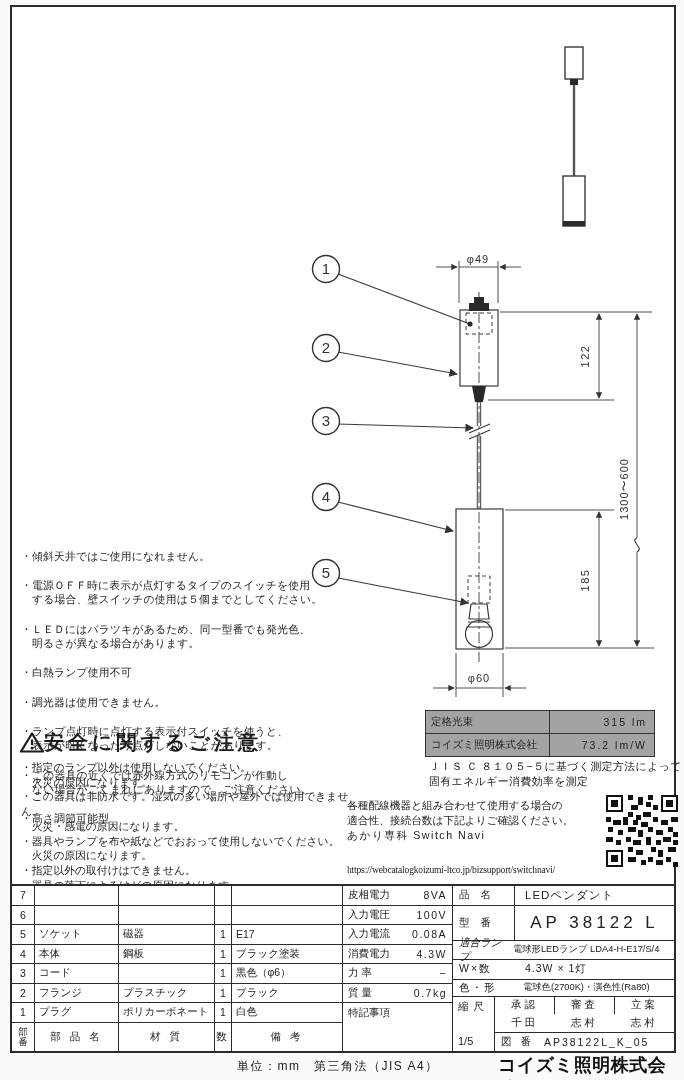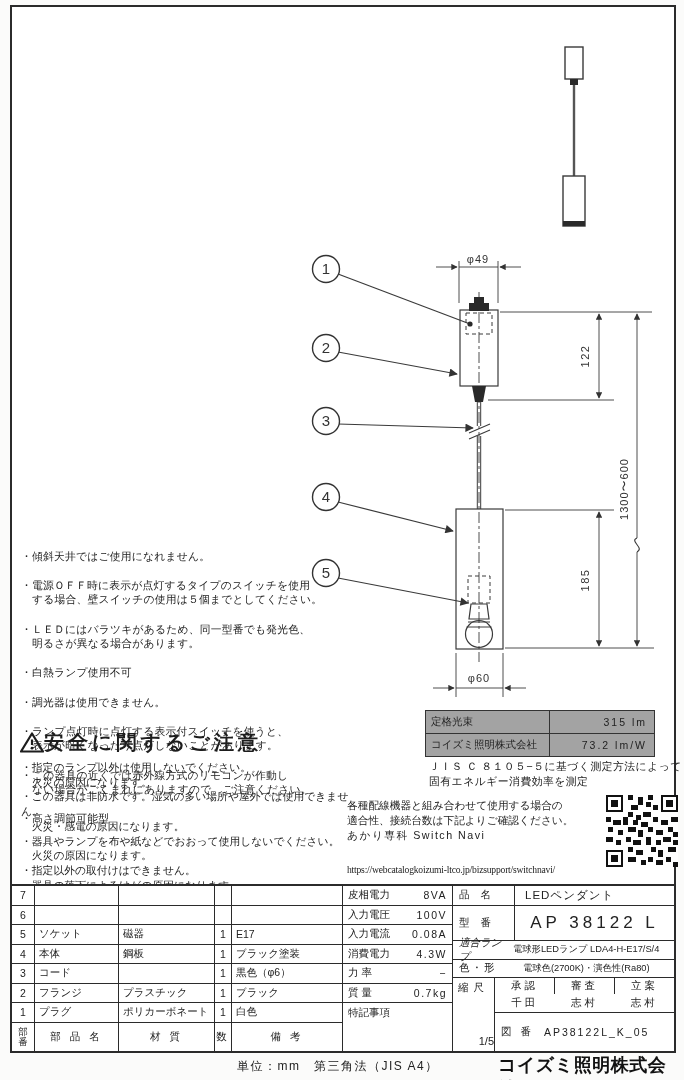--- a/index.html
+++ b/index.html
@@ -383,28 +383,32 @@
       <div class="tv" style="font-size:11.5px;letter-spacing:1px;">LEDペンダント</div>
     </div>
     <div class="tr" style="height:35px;">
       <div class="tl bord">型 番</div>
       <div class="tv tv-model">AP 38122 L</div>
     </div>
     <div class="tr" style="height:19.5px;">
       <div class="tl" style="width:58px;letter-spacing:0;font-style:italic;">適合ランプ</div>
       <div class="tv tv-small">電球形LEDランプ LDA4-H-E17/S/4</div>
     </div>
+    <div class="tr" style="height:19.5px;">
+      <div class="tl">W×数</div>
+      <div class="tv" style="letter-spacing:1px;">4.3W × 1灯</div>
+    </div>
     <div class="tr" style="height:17.5px;">
       <div class="tl">色・形</div>
       <div class="tv tv-small" style="padding-left:8px;">電球色(2700K)・演色性(Ra80)</div>
     </div>
     <div class="tr tr-bottom">
       <div class="scale-cell">
         <span style="letter-spacing:1px;">縮 尺</span>
-        <span style="font-size:11px;text-align:right;">1/5</span>
+        <span style="font-size:11px;">1/5</span>
       </div>
       <div class="appr">
         <div class="appr-row">
           <div class="appr-cell">承認</div>
           <div class="appr-cell">審査</div>
           <div class="appr-cell">立案</div>
         </div>
         <div class="appr-row names">
           <div class="appr-cell" style="border-right:none;">千田</div>
           <div class="appr-cell" style="border-right:none;">志村</div>

